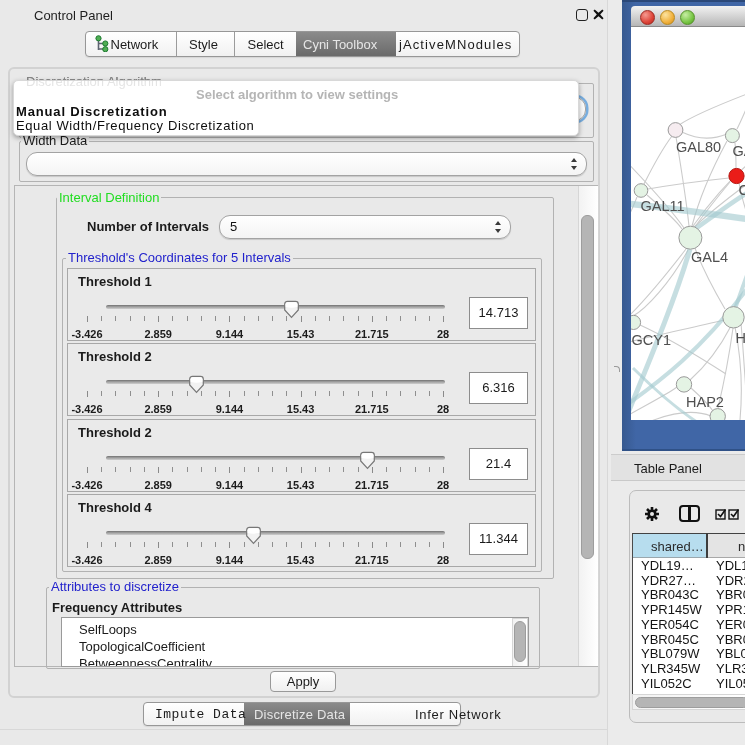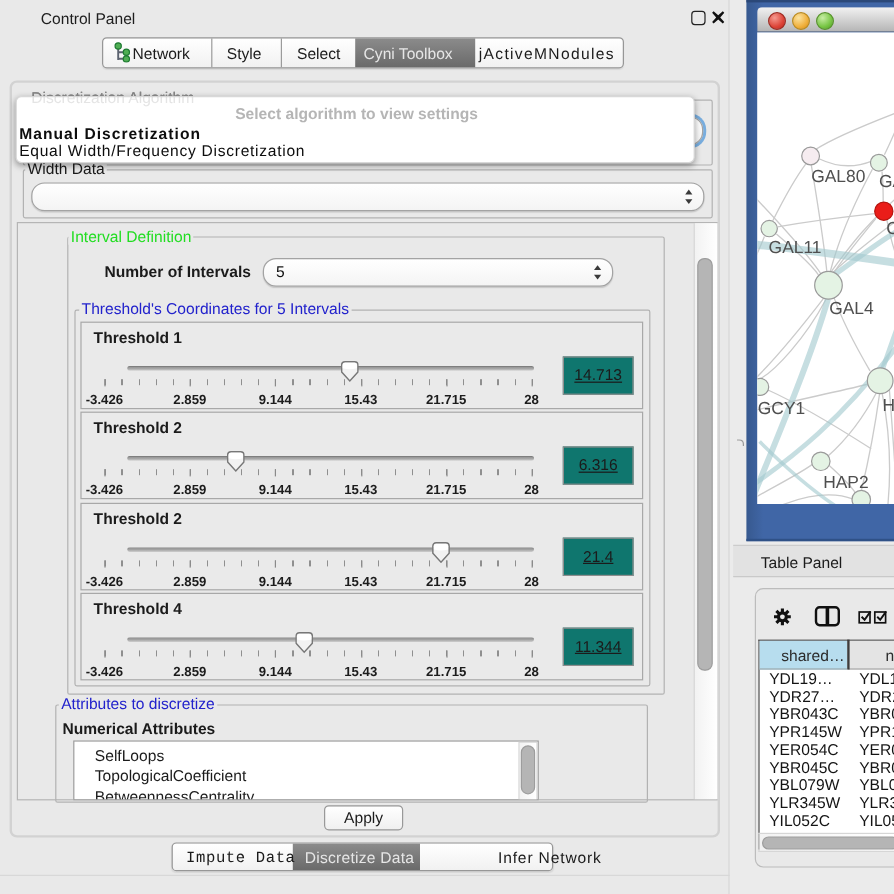--- a/index.html
+++ b/index.html
@@ -26,21 +26,21 @@
 
 .combo{position:absolute;background:linear-gradient(#ffffff,#f4f4f4);
  border:1px solid #a3a3a3;border-radius:11px;box-shadow:0 1px 1px rgba(0,0,0,0.15);}
 .combo .txt{position:absolute;left:10px;top:3px;font-size:13px;color:#111;}
 .arr{position:absolute;width:7px;height:12px;}
 .arr:before{content:"";position:absolute;left:0;top:0;border-left:3.5px solid transparent;border-right:3.5px solid transparent;border-bottom:4.5px solid #3a3a3a;}
 .arr:after{content:"";position:absolute;left:0;bottom:0;border-left:3.5px solid transparent;border-right:3.5px solid transparent;border-top:4.5px solid #3a3a3a;}
 
 .titem{position:absolute;border:1px solid #a8a8a8;background:#eaeaea;}
 .track{position:absolute;height:3px;background:linear-gradient(#8e8e8e,#cfcfcf);border-radius:2px;border-top:1px solid #7e7e7e;}
-.vbox{position:absolute;background:#0f766e;border:1px solid #8d8d8d;text-align:center;font-size:13px;text-decoration:underline;}
+.vbox{position:absolute;background:#ffffff;border:1px solid #8d8d8d;text-align:center;font-size:13px;}
 .ticklab{position:absolute;font-size:11px;font-weight:bold;color:#1c1c1c;transform:translateX(-50%);}
 .mtick{position:absolute;width:1px;height:6px;background:#8a8a8a;}
 .thumb{position:absolute;width:15px;height:19px;}
 
 .sbtrack{position:absolute;background:linear-gradient(90deg,#f2f2f2,#ffffff);border:1px solid #d6d6d6;}
 .sbthumb{position:absolute;background:#b5b5b5;border:1px solid #9d9d9d;border-radius:6px;}
 
 #popup{left:13px;top:80px;width:564px;height:54px;background:#ffffff;border:1px solid #d8d8d8;
  border-radius:5px;box-shadow:0 2px 5px rgba(0,0,0,0.35);}
 
@@ -189,22 +189,22 @@
     <div class="mtick" style="left:443px;top:542px;"></div>
     <div class="ticklab" style="left:443px;top:554px;">28</div>
     <svg class="thumb" style="left:245.8px;top:526px;" width="17" height="20" viewBox="0 0 17 20">
       <path d="M4 0.8 H13 Q16.2 0.8 16.2 4 V10.5 L8.5 19 L0.8 10.5 V4 Q0.8 0.8 4 0.8 Z" fill="#f2f2f2" stroke="#777777" stroke-width="1.4"></path>
       <path d="M4 1.8 H13 Q15.2 1.8 15.2 4 V7 Q8.5 9 1.8 7 V4 Q1.8 1.8 4 1.8 Z" fill="#ffffff"></path>
     </svg>
     <div class="vbox" style="left:469px;top:523px;width:57px;height:30px;line-height:30px;">11.344</div>
 
     <div class="grp" style="left:46px;top:587px;width:492px;height:80px;"></div>
     <div class="glab" style="left:49px;top:580px;color:#2222cc;">Attributes to discretize</div>
-    <div class="abs" style="left:52px;top:600px;font-weight:bold;">Numerical Attributes</div>
-    <div class="abs" style="left:61px;top:617px;width:388px;height:50px;background:#ffffff;border:1px solid #9a9a9a;box-sizing:border-box;overflow:hidden;">
+    <div class="abs" style="left:52px;top:600px;font-weight:bold;">Frequency Attributes</div>
+    <div class="abs" style="left:61px;top:617px;width:468px;height:50px;background:#ffffff;border:1px solid #9a9a9a;box-sizing:border-box;overflow:hidden;">
       <div style="position:absolute;left:17px;top:4px;line-height:16.8px;font-size:13px;">SelfLoops<br>TopologicalCoefficient<br>BetweennessCentrality</div>
       <div class="sbtrack" style="right:0;top:0;width:14px;height:48px;"></div>
       <div class="sbthumb" style="right:2px;top:3px;width:10px;height:39px;"></div>
     </div>
 
     <div class="abs" style="left:270px;top:671px;width:66px;height:21px;background:linear-gradient(#ffffff,#f0f0f0);border:1px solid #999999;border-radius:4px;text-align:center;line-height:20px;box-sizing:border-box;">Apply</div>
     <div class="abs" style="left:26px;top:74px;color:#2a2a2a;">Discretization Algorithm</div>
 
     <div id="popup" class="abs">
       <div class="abs" style="left:2px;top:23px;font-weight:bold;letter-spacing:0.85px;color:#0d0d0d;">Manual Discretization</div>

